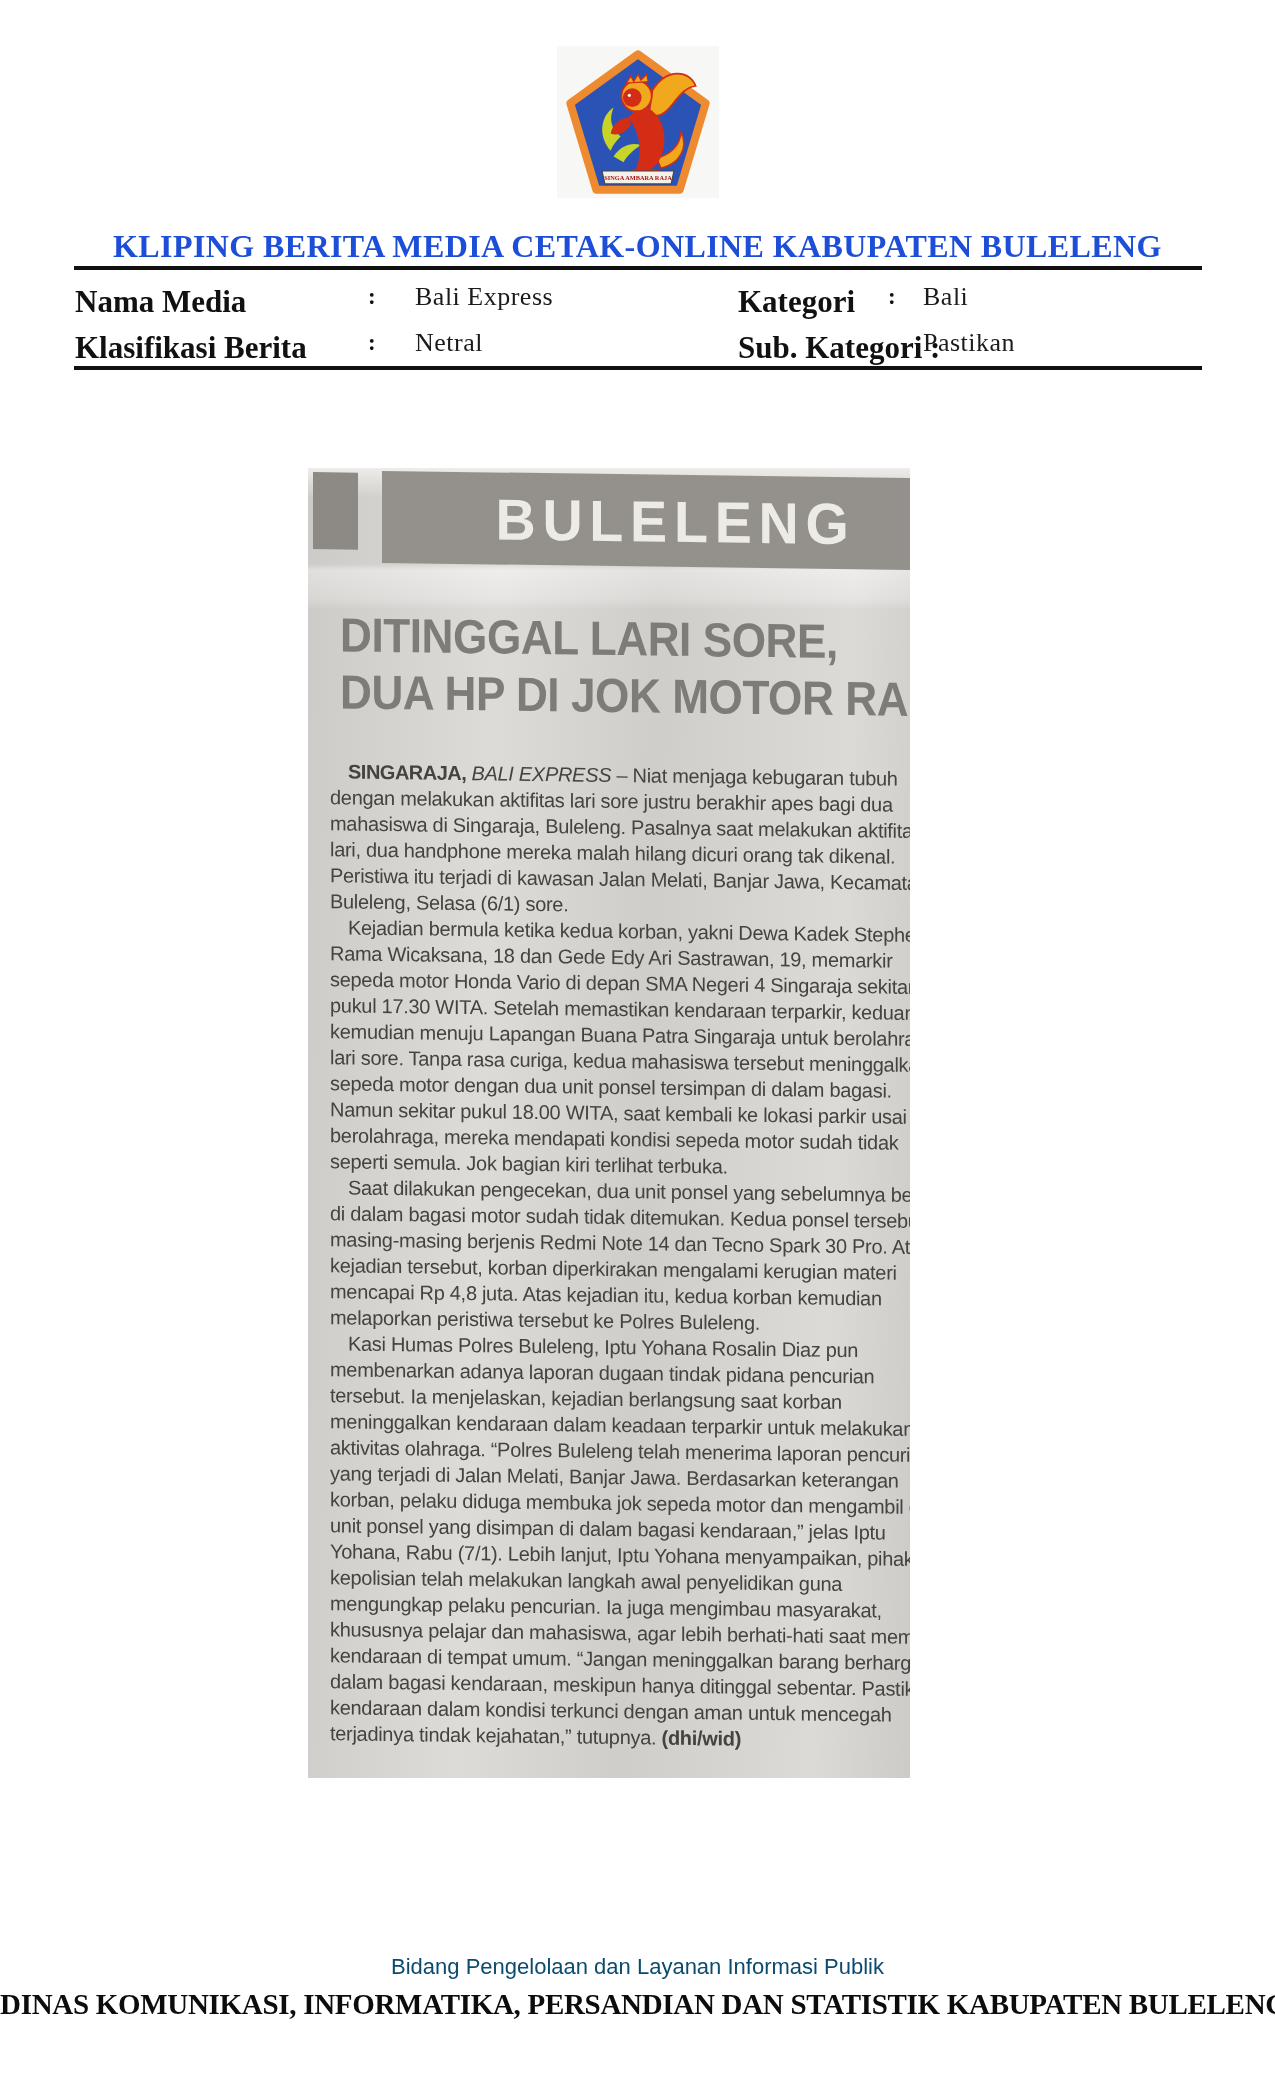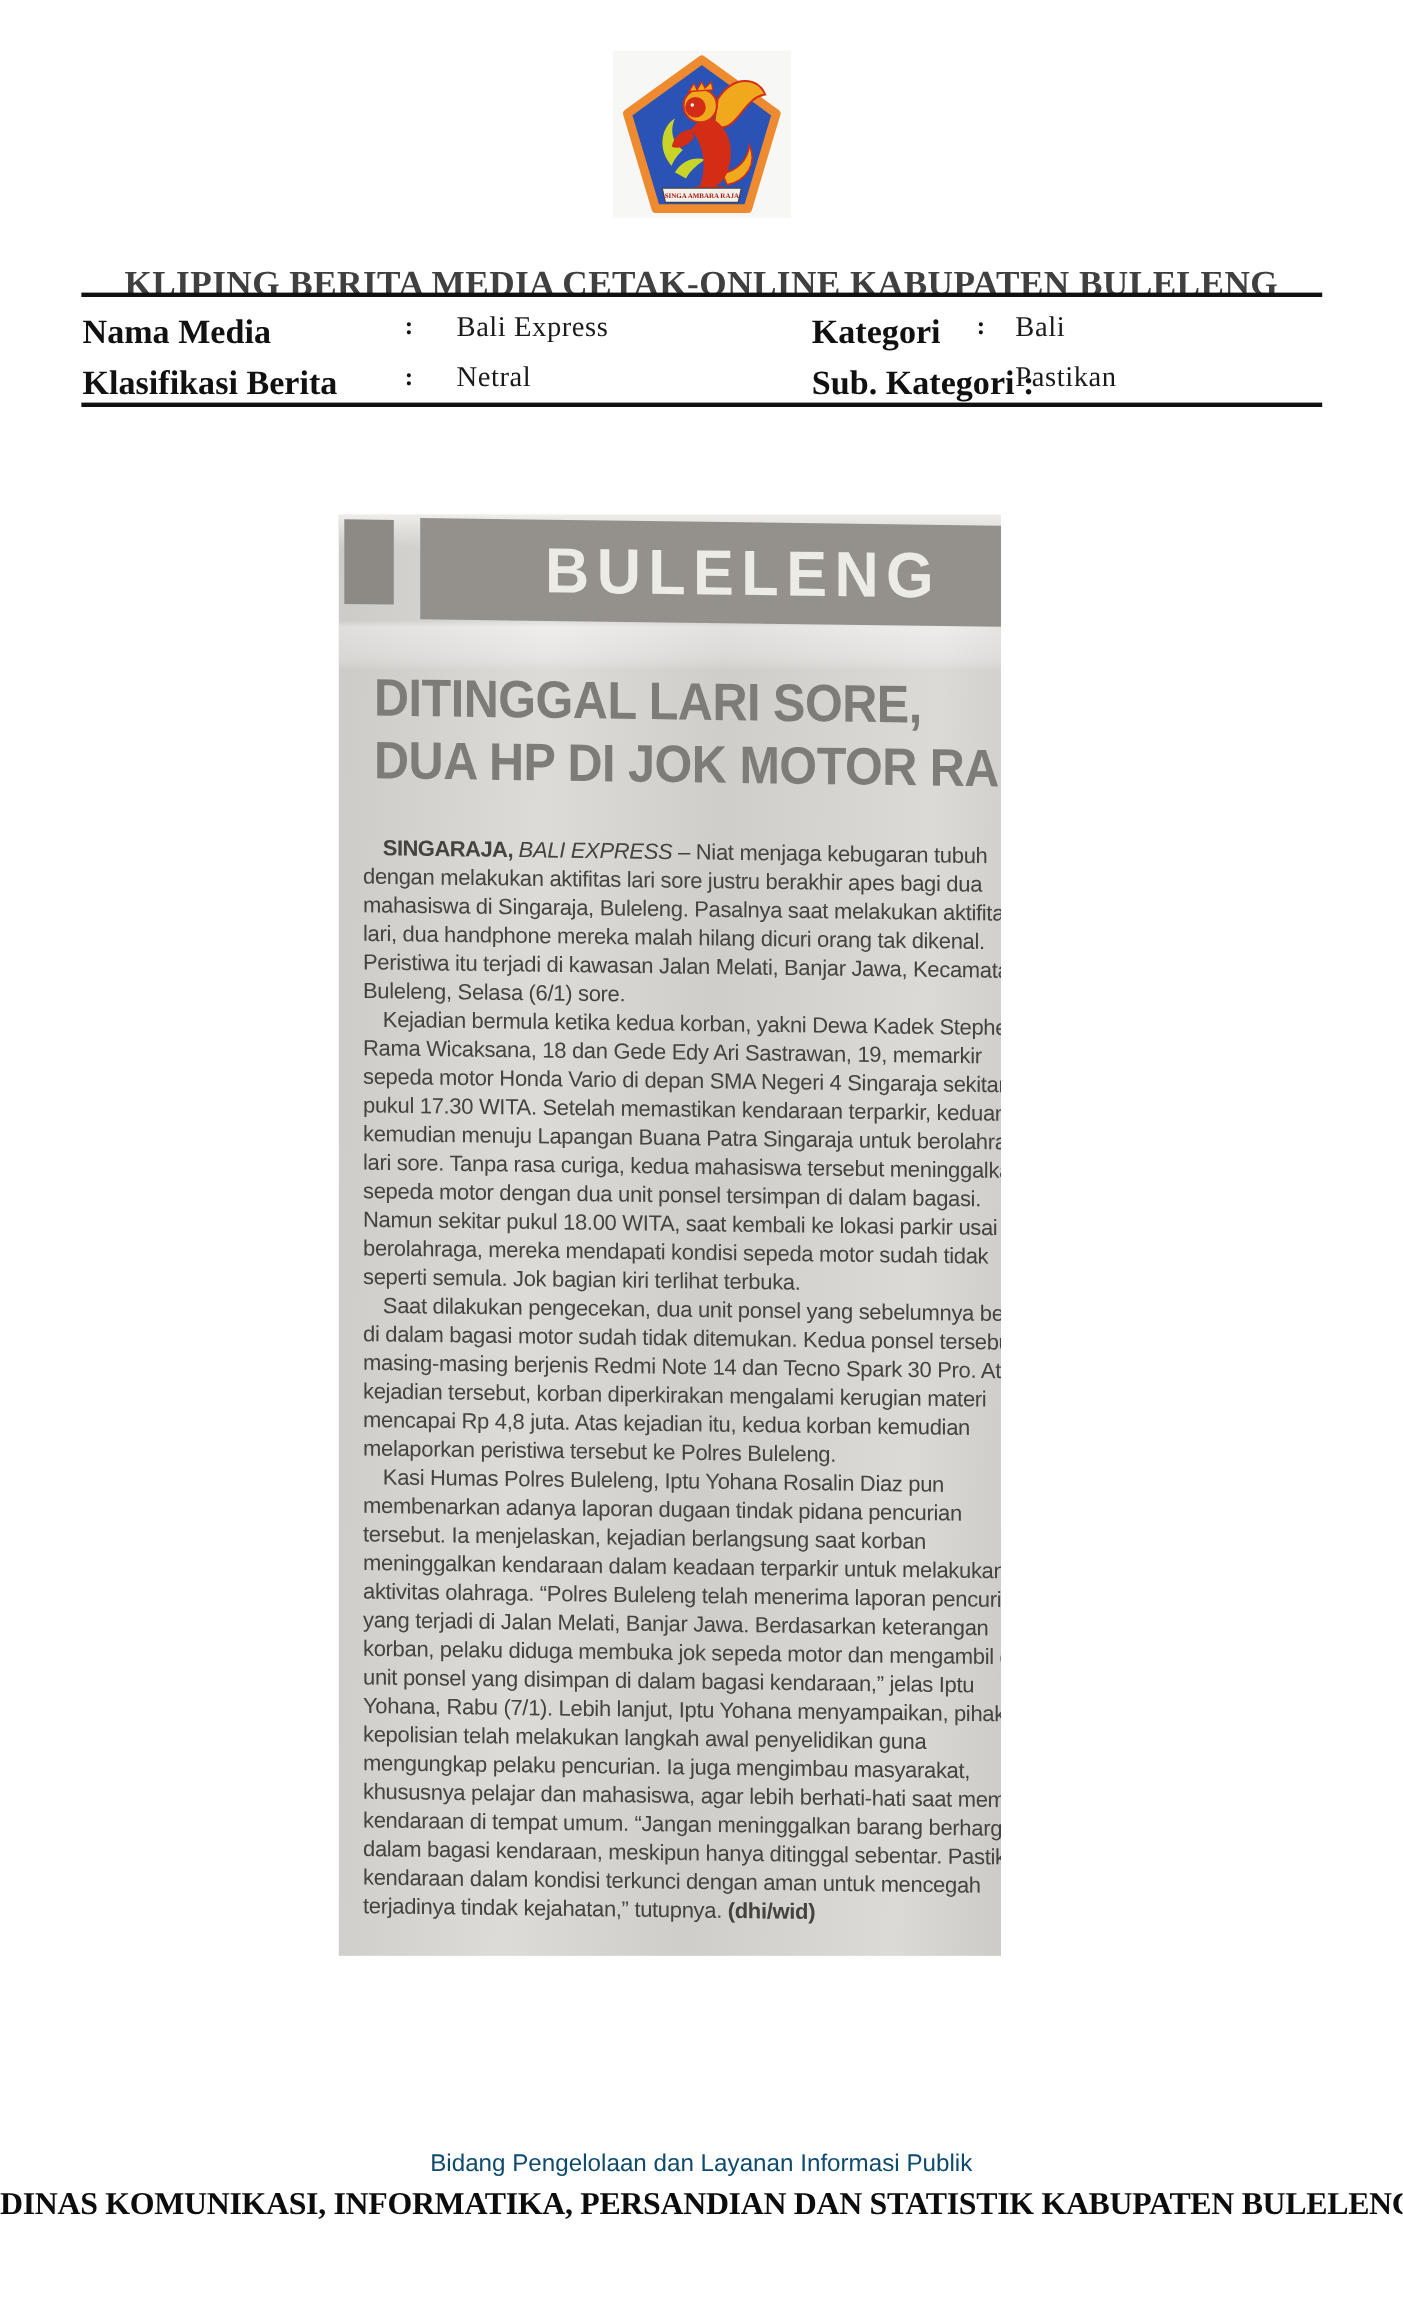--- a/index.html
+++ b/index.html
@@ -4,21 +4,21 @@
 <style>
   html,body{margin:0;padding:0;}
   body{width:1275px;height:2100px;background:#ffffff;position:relative;overflow:hidden;
        font-family:"Liberation Serif", serif;-webkit-font-smoothing:antialiased;}
   .abs{position:absolute;}
 
   
   .logo-box{left:557px;top:46px;width:162px;height:152px;background:#f7f7f6;display:flex;
             align-items:center;justify-content:center;}
   .doc-title{left:0;top:228px;width:1275px;text-align:center;font-weight:bold;font-size:32px;
-             letter-spacing:.4px;color:#404040;margin-top:11px;}
+             letter-spacing:.4px;color:#1d4ed8;}
   .rule{left:74px;width:1128px;height:4px;background:#111;}
   .rule-top{top:266px;}
   .rule-bottom{top:366px;}
 
   .meta-label{font-weight:bold;font-size:31px;color:#111;}
   .meta-colon{font-weight:bold;font-size:23px;color:#111;}
   .meta-value{font-size:26px;color:#1b1b1b;letter-spacing:.5px;}
 
   
   .clip{left:308px;top:468px;width:602px;height:1310px;background-color:#d8d6d2;

